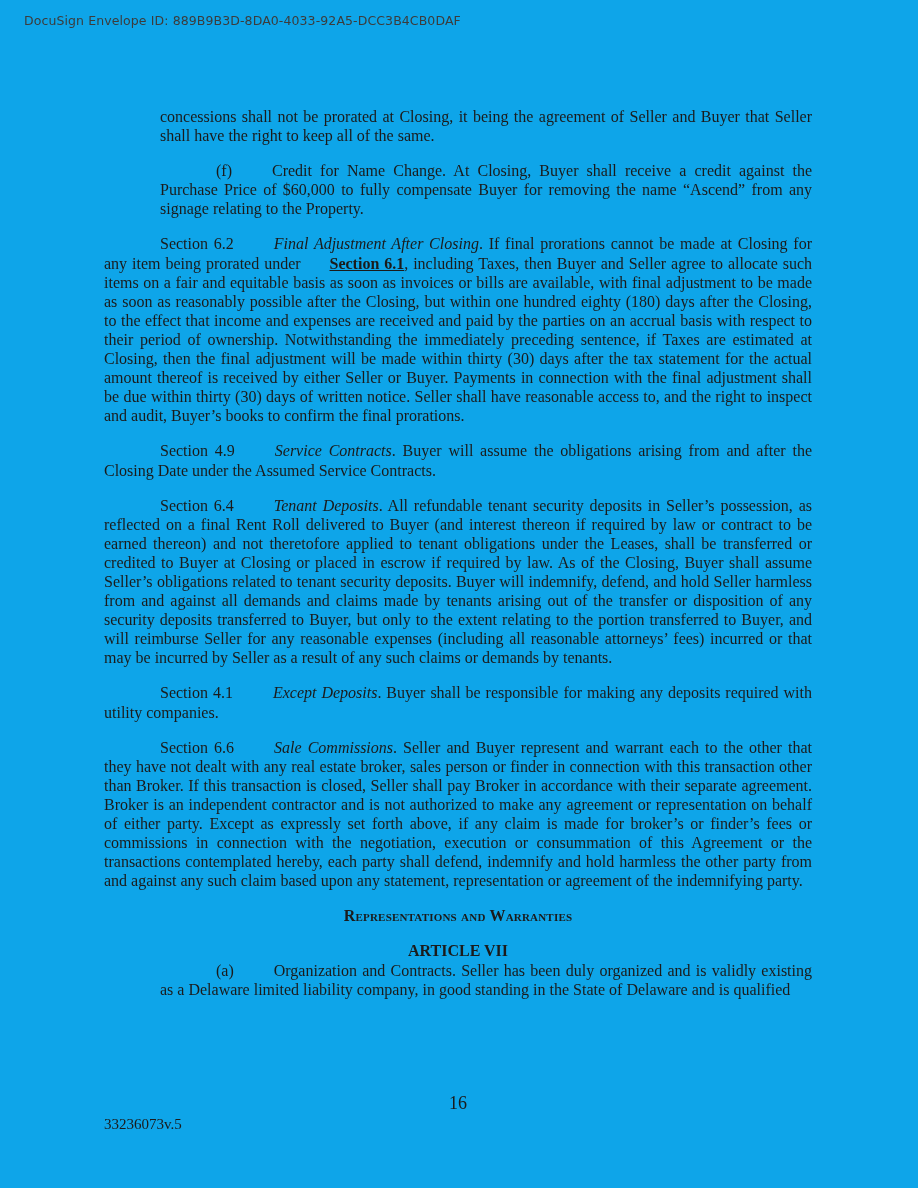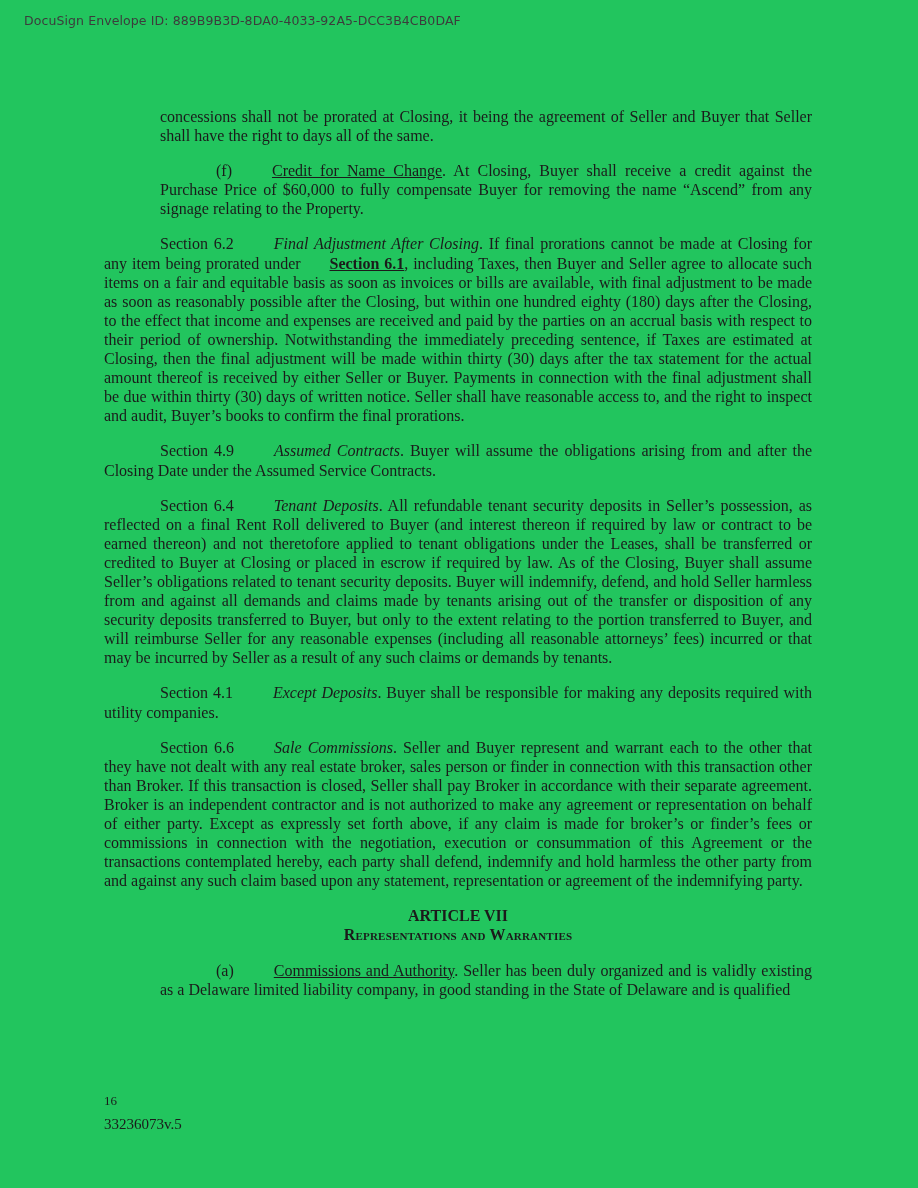--- a/index.html
+++ b/index.html
@@ -1,20 +1,20 @@
 <!DOCTYPE html>
 <html><head>
 <meta charset="utf-8">
 <style>
   html, body { margin: 0; padding: 0; background: #ffffff; }
   .page {
     position: relative;
     width: 918px;
     height: 1188px;
-    background: #22c55e;
+    background: #0ea5e9;
     overflow: hidden;
     font-family: "Liberation Serif", "DejaVu Serif", serif;
     color: #1b1b1b;
   }
   .docusign-header {
     position: absolute;
     top: 13px;
     left: 24px;
     font-family: "DejaVu Sans", "Liberation Sans", sans-serif;
     font-size: 12.5px;
@@ -44,52 +44,52 @@
     text-align: center;
     font-weight: bold;
     font-variant: small-caps;
     margin: 0 0 16px 0;
     text-indent: 0;
     letter-spacing: 0.2px;
   }
   .para:last-child { margin-bottom: 0; }
   .run-bi { font-weight: normal; font-style: italic; }
   .run-bu { font-weight: bold; text-decoration: underline; margin-left: 24px; }
-  .run-u  { text-decoration: underline; }
+  .run-u  { }
   .run-tab { display: inline-block; width: 40px; }
   .page-number {
     position: absolute;
     top: 1093px;
     left: 104px;
     width: 708px;
-    text-align: left;
-    font-size: 13px;
+    text-align: center;
+    font-size: 18px;
   }
   .doc-footer {
     position: absolute;
     top: 1116px;
     left: 104px;
     font-size: 15px;
   }
 </style>
 </head>
 <body>
 
 <div class="page">
   <div class="docusign-header">DocuSign Envelope ID: 889B9B3D-8DA0-4033-92A5-DCC3B4CB0DAF</div>
 
   <div class="body-content">
-      <p class="para kind-subcont"><span>concessions shall not be prorated at Closing, it being the agreement of Seller and Buyer that Seller shall have the right to days all of the same.</span></p>
+      <p class="para kind-subcont"><span>concessions shall not be prorated at Closing, it being the agreement of Seller and Buyer that Seller shall have the right to keep all of the same.</span></p>
       <p class="para kind-sub"><span>(f)</span><span class="run-tab"></span><span class="run-u">Credit for Name Change</span><span>.  At Closing, Buyer shall receive a credit against the Purchase Price of $60,000 to fully compensate Buyer for removing the name “Ascend” from any signage relating to the Property.</span></p>
       <p class="para kind-section"><span>Section 6.2</span><span class="run-tab"></span><span class="run-bi">Final Adjustment After Closing</span><span>.  If final prorations cannot be made at Closing for any item being prorated under </span><span class="run-bu">Section 6.1</span><span>, including Taxes, then Buyer and Seller agree to allocate such items on a fair and equitable basis as soon as invoices or bills are available, with final adjustment to be made as soon as reasonably possible after the Closing, but within one hundred eighty (180) days after the Closing, to the effect that income and expenses are received and paid by the parties on an accrual basis with respect to their period of ownership.  Notwithstanding the immediately preceding sentence, if Taxes are estimated at Closing, then the final adjustment will be made within thirty (30) days after the tax statement for the actual amount thereof is received by either Seller or Buyer.  Payments in connection with the final adjustment shall be due within thirty (30) days of written notice.  Seller shall have reasonable access to, and the right to inspect and audit, Buyer’s books to confirm the final prorations.</span></p>
-      <p class="para kind-section"><span>Section 4.9</span><span class="run-tab"></span><span class="run-bi">Assumed Contracts</span><span>.  Buyer will assume the obligations arising from and after the Closing Date under the Assumed Service Contracts.</span></p>
+      <p class="para kind-section"><span>Section 4.9</span><span class="run-tab"></span><span class="run-bi">Service Contracts</span><span>.  Buyer will assume the obligations arising from and after the Closing Date under the Assumed Service Contracts.</span></p>
       <p class="para kind-section"><span>Section 6.4</span><span class="run-tab"></span><span class="run-bi">Tenant Deposits</span><span>.  All refundable tenant security deposits in Seller’s possession, as reflected on a final Rent Roll delivered to Buyer (and interest thereon if required by law or contract to be earned thereon) and not theretofore applied to tenant obligations under the Leases, shall be transferred or credited to Buyer at Closing or placed in escrow if required by law.  As of the Closing, Buyer shall assume Seller’s obligations related to tenant security deposits.  Buyer will indemnify, defend, and hold Seller harmless from and against all demands and claims made by tenants arising out of the transfer or disposition of any security deposits transferred to Buyer, but only to the extent relating to the portion transferred to Buyer, and will reimburse Seller for any reasonable expenses (including all reasonable attorneys’ fees) incurred or that may be incurred by Seller as a result of any such claims or demands by tenants.</span></p>
       <p class="para kind-section"><span>Section 4.1</span><span class="run-tab"></span><span class="run-bi">Except Deposits</span><span>.  Buyer shall be responsible for making any deposits required with utility companies.</span></p>
       <p class="para kind-section"><span>Section 6.6</span><span class="run-tab"></span><span class="run-bi">Sale Commissions</span><span>.  Seller and Buyer represent and warrant each to the other that they have not dealt with any real estate broker, sales person or finder in connection with this transaction other than Broker.  If this transaction is closed, Seller shall pay Broker in accordance with their separate agreement.  Broker is an independent contractor and is not authorized to make any agreement or representation on behalf of either party.  Except as expressly set forth above, if any claim is made for broker’s or finder’s fees or commissions in connection with the negotiation, execution or consummation of this Agreement or the transactions contemplated hereby, each party shall defend, indemnify and hold harmless the other party from and against any such claim based upon any statement, representation or agreement of the indemnifying party.</span></p>
+      <p class="para kind-heading-sc"><span>Representations and Warranties</span></p>
       <p class="para kind-heading"><span>ARTICLE VII</span></p>
-      <p class="para kind-heading-sc"><span>Representations and Warranties</span></p>
-      <p class="para kind-sub"><span>(a)</span><span class="run-tab"></span><span class="run-u">Commissions and Authority</span><span>.  Seller has been duly organized and is validly existing as a Delaware limited liability company, in good standing in the State of Delaware and is qualified</span></p>
+      <p class="para kind-sub"><span>(a)</span><span class="run-tab"></span><span class="run-u">Organization and Contracts</span><span>.  Seller has been duly organized and is validly existing as a Delaware limited liability company, in good standing in the State of Delaware and is qualified</span></p>
     </div>
 
   <div class="page-number">16</div>
 
   <div class="doc-footer">33236073v.5</div>
 </div>
 
 </body></html>

